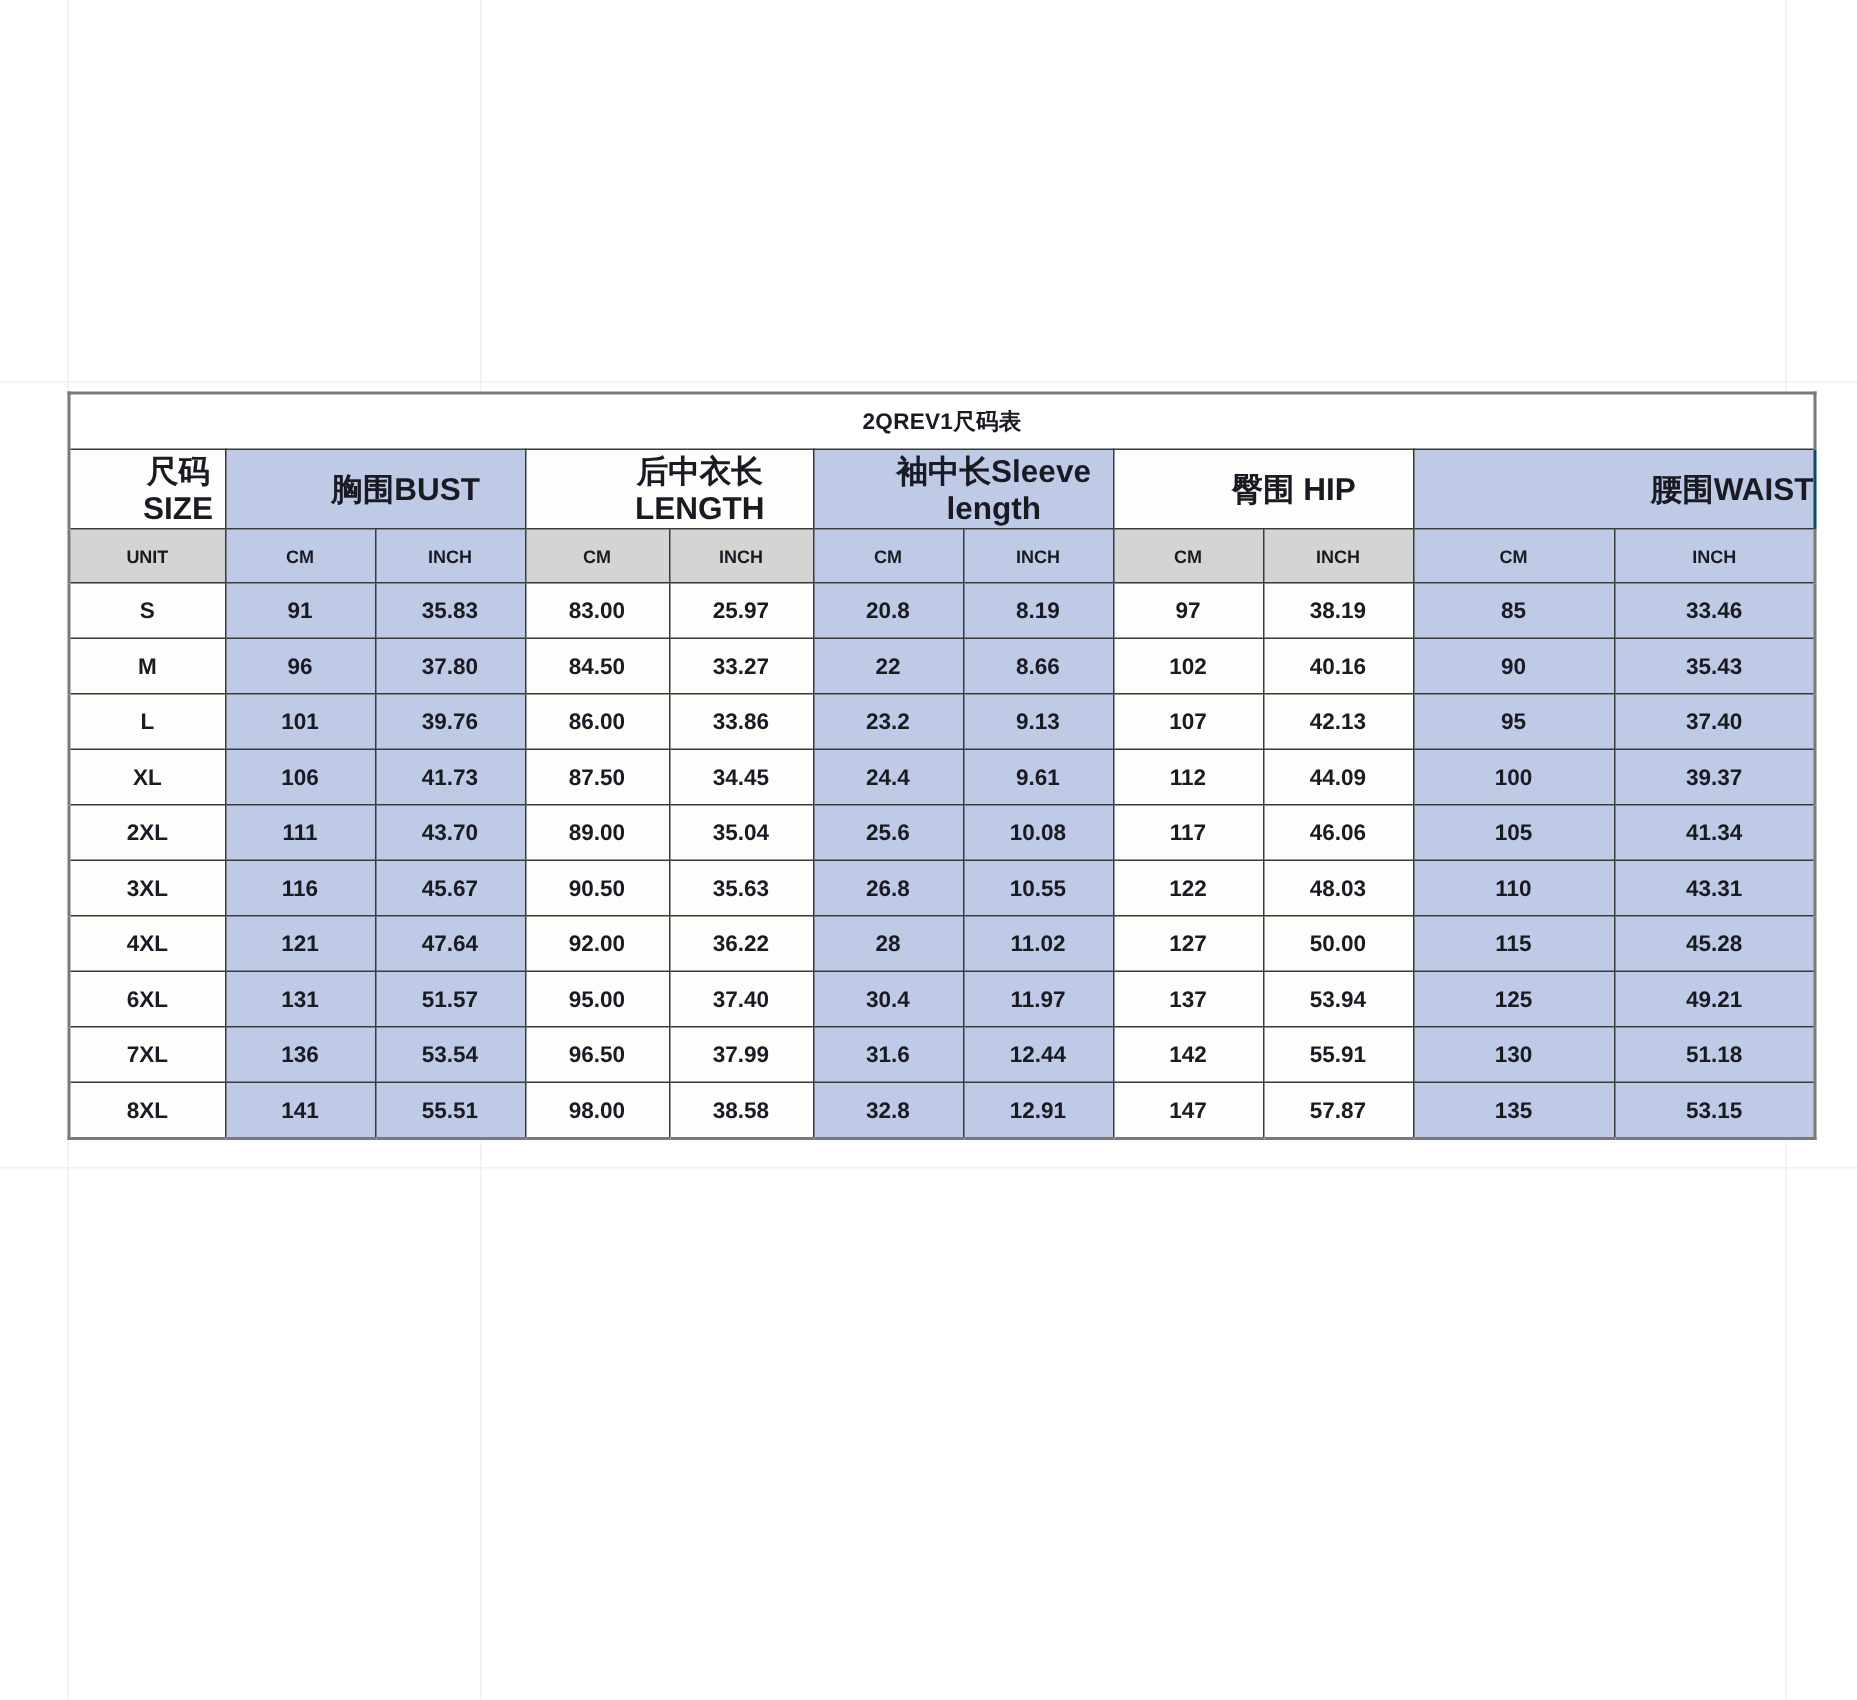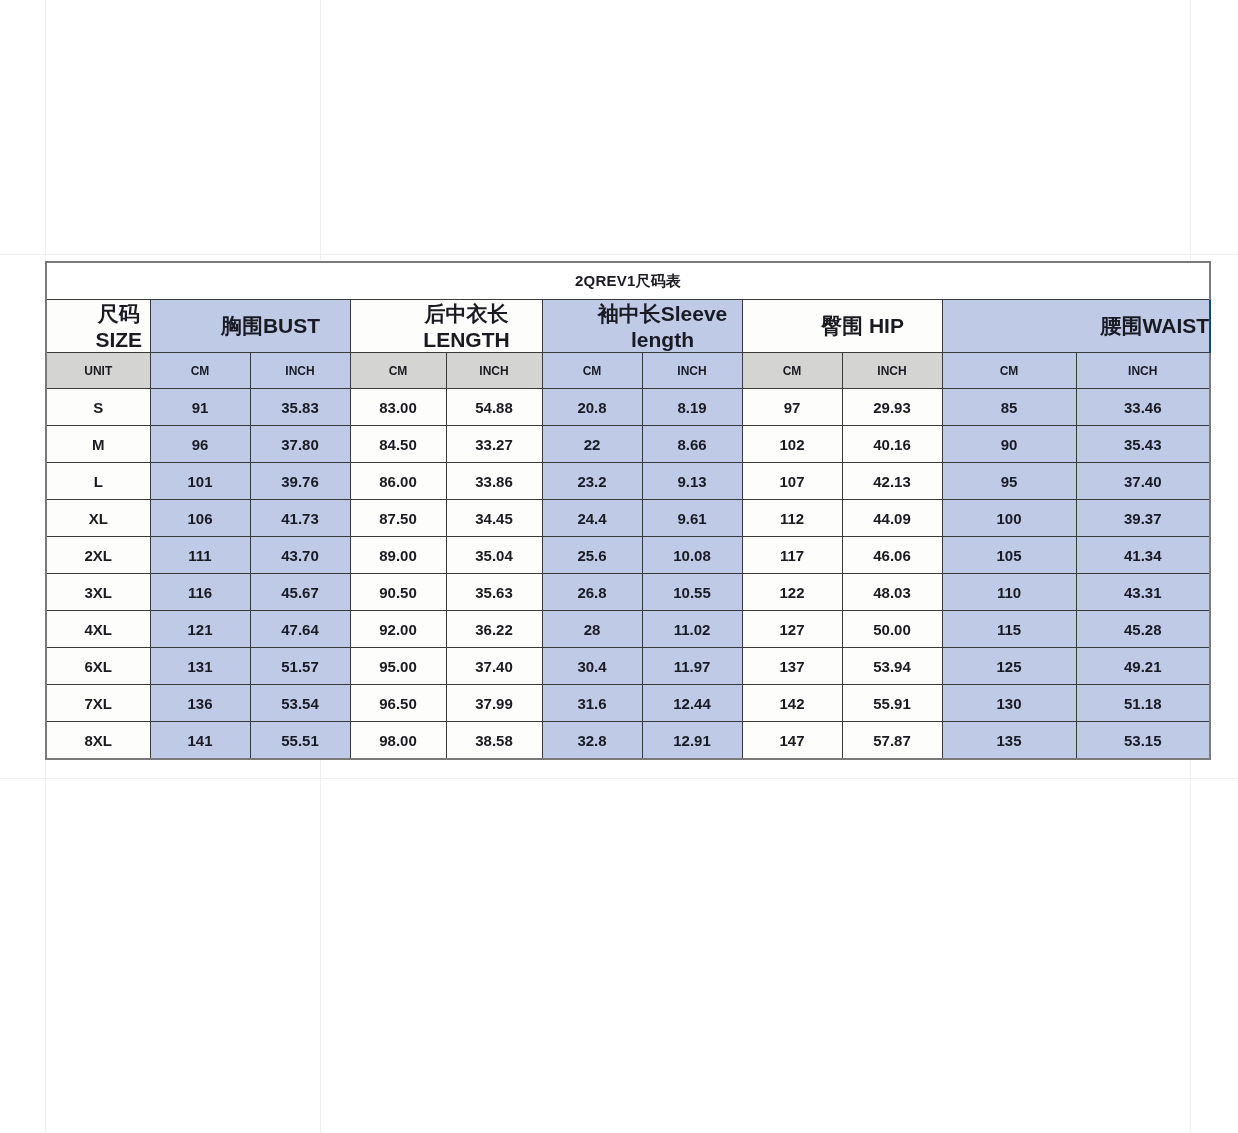--- a/index.html
+++ b/index.html
@@ -160,25 +160,25 @@
           <td class="fill-gray">CM</td>
           <td class="fill-gray">INCH</td>
           <td class="fill-blue">CM</td>
           <td class="fill-blue edge-r">INCH</td>
         </tr>
     <tr class="data-row">
           <td class="fill-white edge-l">S</td>
           <td class="fill-blue">91</td>
           <td class="fill-blue">35.83</td>
           <td class="fill-white">83.00</td>
-          <td class="fill-white">54.88</td>
+          <td class="fill-white">25.97</td>
           <td class="fill-blue">20.8</td>
           <td class="fill-blue">8.19</td>
           <td class="fill-white">97</td>
-          <td class="fill-white">29.93</td>
+          <td class="fill-white">38.19</td>
           <td class="fill-blue">85</td>
           <td class="fill-blue edge-r">33.46</td>
         </tr>
         <tr class="data-row">
           <td class="fill-white edge-l">M</td>
           <td class="fill-blue">96</td>
           <td class="fill-blue">37.80</td>
           <td class="fill-white">84.50</td>
           <td class="fill-white">33.27</td>
           <td class="fill-blue">22</td>

